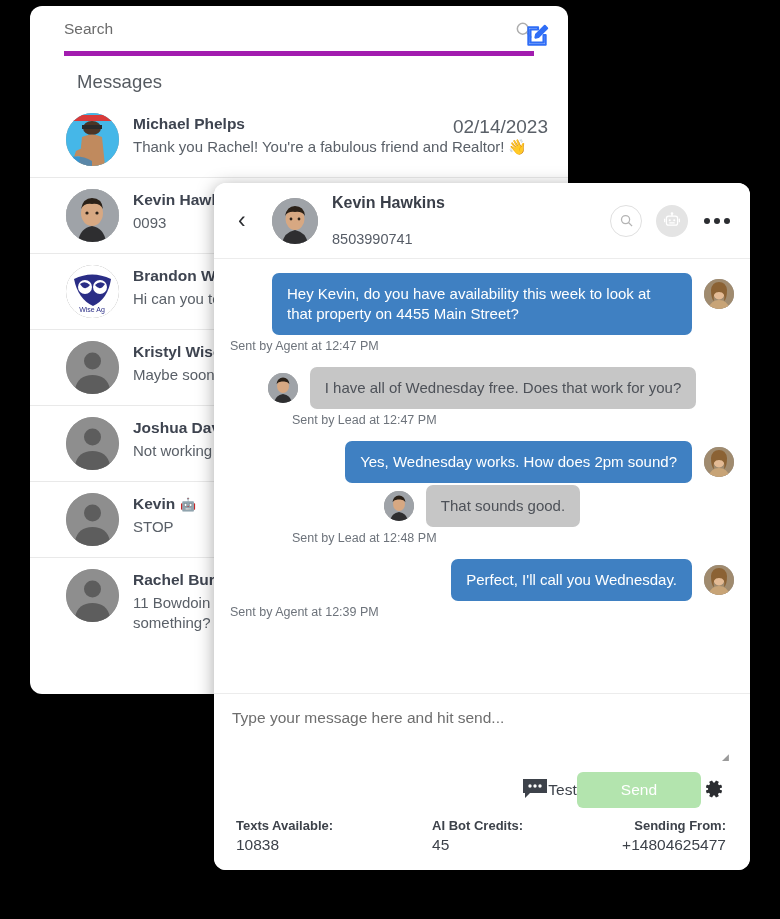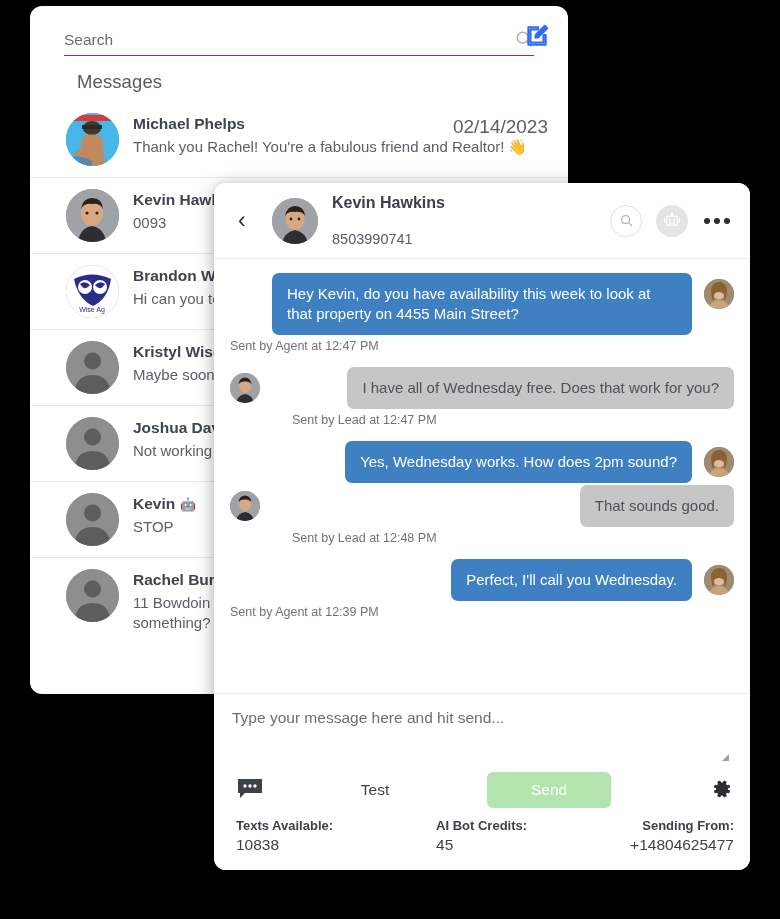--- a/index.html
+++ b/index.html
@@ -16,22 +16,22 @@
     position: absolute; left: 30px; top: 6px;
     width: 538px; height: 688px;
     background: #ffffff;
     border-radius: 12px;
     box-shadow: 0 2px 14px rgba(0,0,0,0.28);
     overflow: hidden;
   }
   .search-row {
     position: absolute; left: 34px; top: 14px;
     width: 470px; height: 36px;
-    display: flex; align-items: flex-end;
-    border-bottom: 1px solid #a21caf;
+    display: flex; align-items: flex-start;
+    border-bottom: 5px solid #a21caf;
   }
   .search-input {
     flex: 1; border: none; outline: none;
     font-family: "Liberation Sans", sans-serif;
     font-size: 15.5px; color: #4a4a4a;
     background: transparent;
     padding-bottom: 6px;
   }
   .search-input::placeholder { color: #6b6b6b; }
   .search-mag { width: 20px; height: 20px; margin-bottom: 6px; opacity: .55; }
@@ -126,21 +126,21 @@
   .dots { display: flex; gap: 4px; cursor: pointer; padding: 6px 2px; }
   .dots i { width: 6px; height: 6px; border-radius: 50%; background: #2b2d31; display: block; }
 
   
   .thread {
     flex: 1; overflow: hidden; padding: 14px 16px 6px 16px;
     background: #fff;
   }
   .msg-row { display: flex; align-items: flex-start; margin-bottom: 2px; }
   .msg-row.out { justify-content: flex-end; }
-  .msg-row.in  { justify-content: space-between; }
+  .msg-row.in  { justify-content: center; }
   .msg-av {
     width: 30px; height: 30px; border-radius: 50%; overflow: hidden;
     flex: 0 0 30px; background: #a0a0a0;
   }
   .msg-av.right { margin-left: 12px; margin-top: 6px; }
   .msg-av.left  { margin-right: 12px; margin-top: 6px; }
   .bubble {
     max-width: 420px; padding: 11px 15px;
     border-radius: 7px; font-size: 15px; line-height: 1.33;
   }
@@ -148,37 +148,37 @@
   .bubble.in  { background: #c6c6c6; color: #4d5158; }
   .stamp {
     font-size: 12.5px; color: #6d737b; margin: 4px 0 14px 0;
   }
   .stamp.out { text-align: left; padding-right: 58px; }
   .stamp.in  { text-align: left; padding-left: 62px; }
 
   
   .composer {
     flex: 0 0 auto; border-top: 1px solid #ececec;
-    padding: 14px 12px 0 18px; background: #fff;
+    padding: 14px 20px 0 18px; background: #fff;
     position: relative;
   }
   .msg-box {
     width: 100%; height: 52px; border: none; outline: none; resize: none;
     font-family: "Liberation Sans", sans-serif;
     font-size: 15.5px; color: #4a4a4a; line-height: 1.3;
     background: transparent;
   }
   .msg-box::placeholder { color: #6e6e6e; }
   .resize-grip {
     position: absolute; right: 20px; top: 58px;
     width: 8px; height: 8px; color: #9a9a9a; font-size: 9px;
     transform: rotate(0deg);
   }
   .comp-controls {
-    display: flex; align-items: center; justify-content: space-between;
+    display: flex; align-items: center; justify-content: flex-end;
     padding: 8px 5px 4px 5px;
   }
   .chat-bubble-icon { cursor: pointer; }
   .test-btn {
     font-size: 15.5px; color: #3d424a; background: none; border: none;
     cursor: pointer; font-family: "Liberation Sans", sans-serif;
   }
   .send-btn {
     background: #b3e4ae; color: #ffffff; border: none;
     font-size: 15.5px; font-family: "Liberation Sans", sans-serif;

